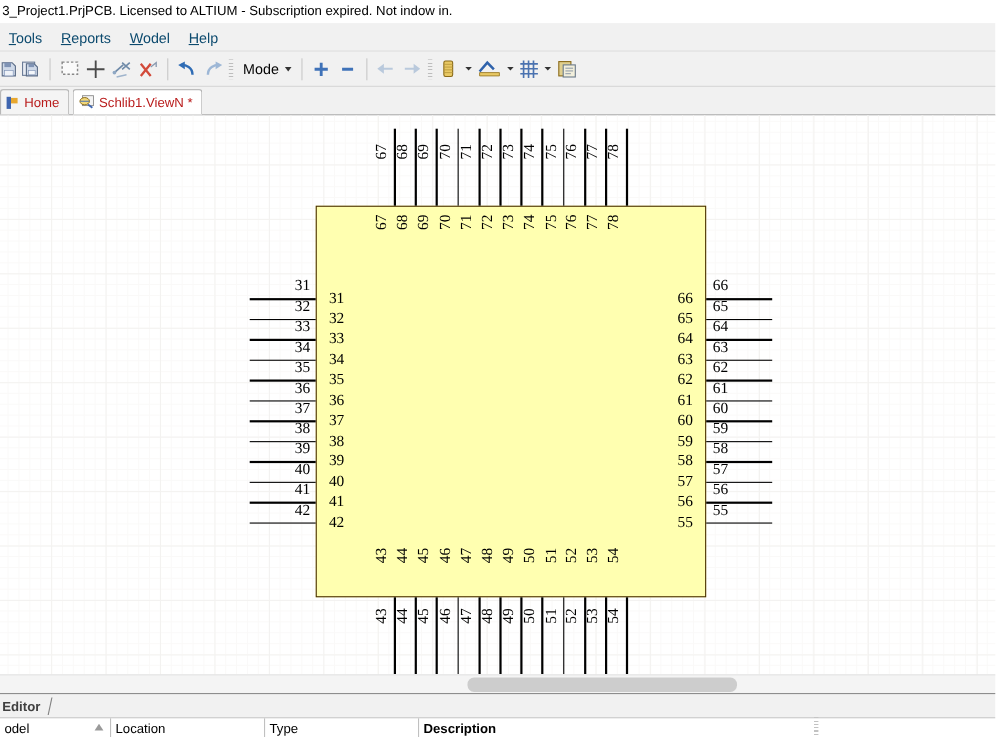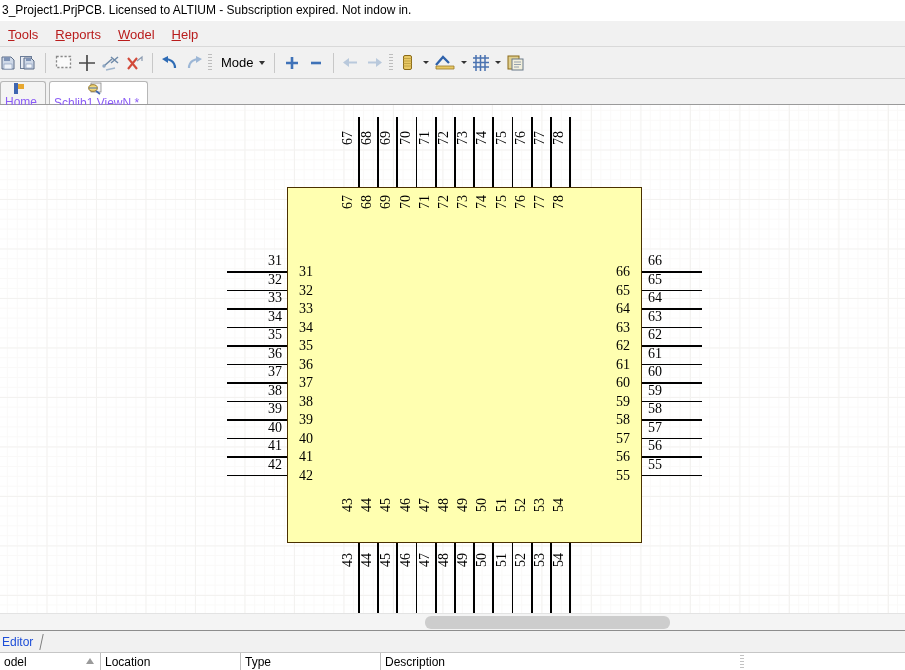--- a/index.html
+++ b/index.html
@@ -24,21 +24,21 @@
   }
 
   
   .menubar {
     position: absolute; left: 0; top: 21px; width: 905px; height: 26px;
     background: #f1f1f1;
     border-bottom: 1px solid #d9d9d9;
   }
   .menu-items { display: flex; align-items: center; height: 26px; padding-left: 0px; }
   .menu-item {
-    font-size: 13px; color: #b91c1c;
+    font-size: 13px; color: #0c4a6e;
     padding: 2px 9px 2px 8px;
     cursor: default;
     white-space: nowrap;
   }
   .menu-item .uline { text-decoration: underline; }
   .menu-right {
     position: absolute; right: 0; top: 0; height: 26px;
     display: flex; align-items: center;
   }
   .menu-grip {
@@ -91,28 +91,27 @@
   .doctabs {
     position: absolute; left: 0; top: 79px; width: 905px; height: 26px;
     background: #f1f1f1;
     border-bottom: 1px solid #9a9a9a;
     display: flex; align-items: flex-end;
   }
   .doctab {
     height: 23px; margin-right: 3px;
     display: flex; align-items: center;
     padding: 0 8px 0 4px;
-    font-size: 12px; color: #8b5cf6;
+    font-size: 12px; color: #b91c1c;
     background: #f4f4f4;
     border: 1px solid #b7b7b7;
     border-bottom: none;
     border-radius: 3px 3px 0 0;
     cursor: default;
     white-space: nowrap;
-    flex-direction: column;
   }
   .doctab.active { background: #ffffff; }
   .doctab .ticon { margin-right: 4px; display: flex; }
 
   
   .canvas {
     position: absolute; left: 0; top: 105px; width: 905px; height: 508px;
     background-color: #ffffff;
     background-image:
       linear-gradient(to right, #f3f2f0 1px, transparent 1px),
@@ -162,21 +161,21 @@
   }
 
   
   .panelbar {
     position: absolute; left: 0; top: 630px; width: 905px; height: 22px;
     background: #f1f1f1;
     border-top: 1px solid #8d8d8d;
     display: flex; align-items: center;
   }
   .panel-tab {
-    font-size: 12px; font-weight: normal; color: #1d4ed8;
+    font-size: 12px; font-weight: bold; color: #404040;
     padding: 2px 12px 2px 2px;
     position: relative;
     cursor: default;
   }
   .panel-tab::after {
     content: ""; position: absolute; right: 3px; top: 1px;
     width: 1px; height: 16px; background: #808080;
     transform: skewX(-12deg);
   }
 
@@ -546,19 +545,19 @@
       <div class="gh-cell" style="width: 100px;">
         <span>odel</span>
         <span class="gh-sort"></span>
       </div>
       <div class="gh-cell" style="width: 140px;">
         <span>Location</span>
       </div>
       <div class="gh-cell" style="width: 140px;">
         <span>Type</span>
       </div>
-      <div class="gh-cell" style="width: 392px;">
+      <div class="gh-cell" style="width: 392px; font-weight: bold;">
         <span>Description</span>
       </div>
     </div>
   <div class="gh-split"></div>
 
 </div>
 
 </body></html>

